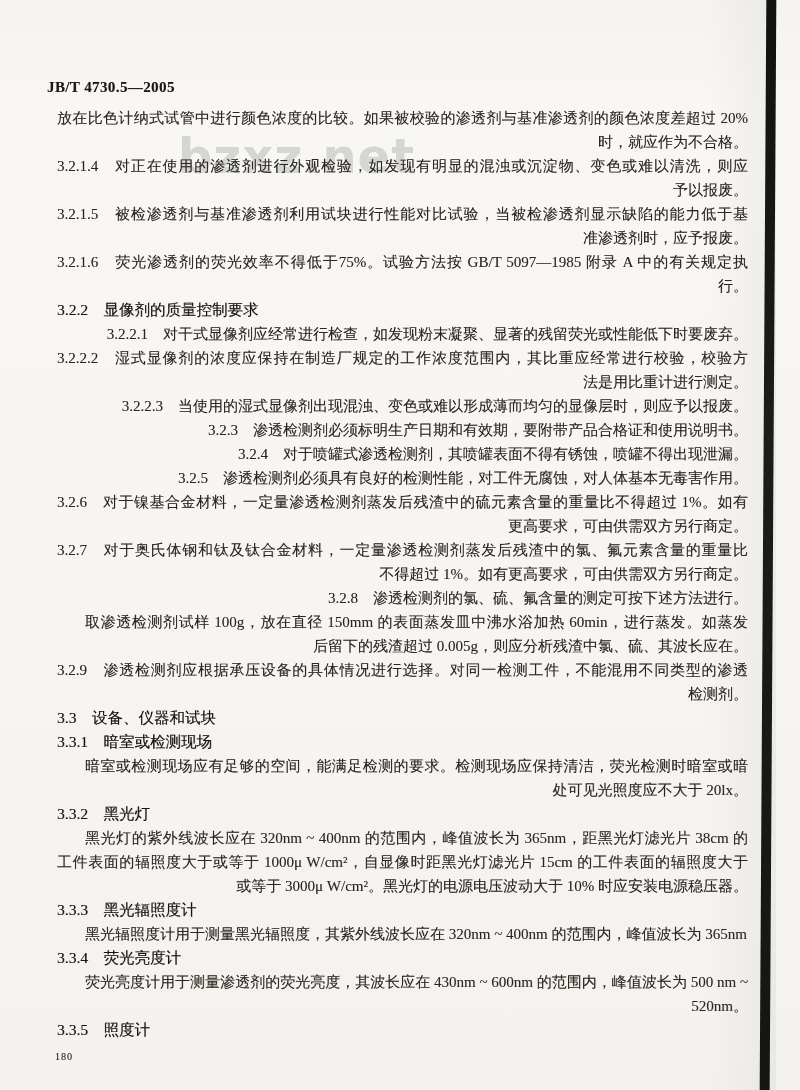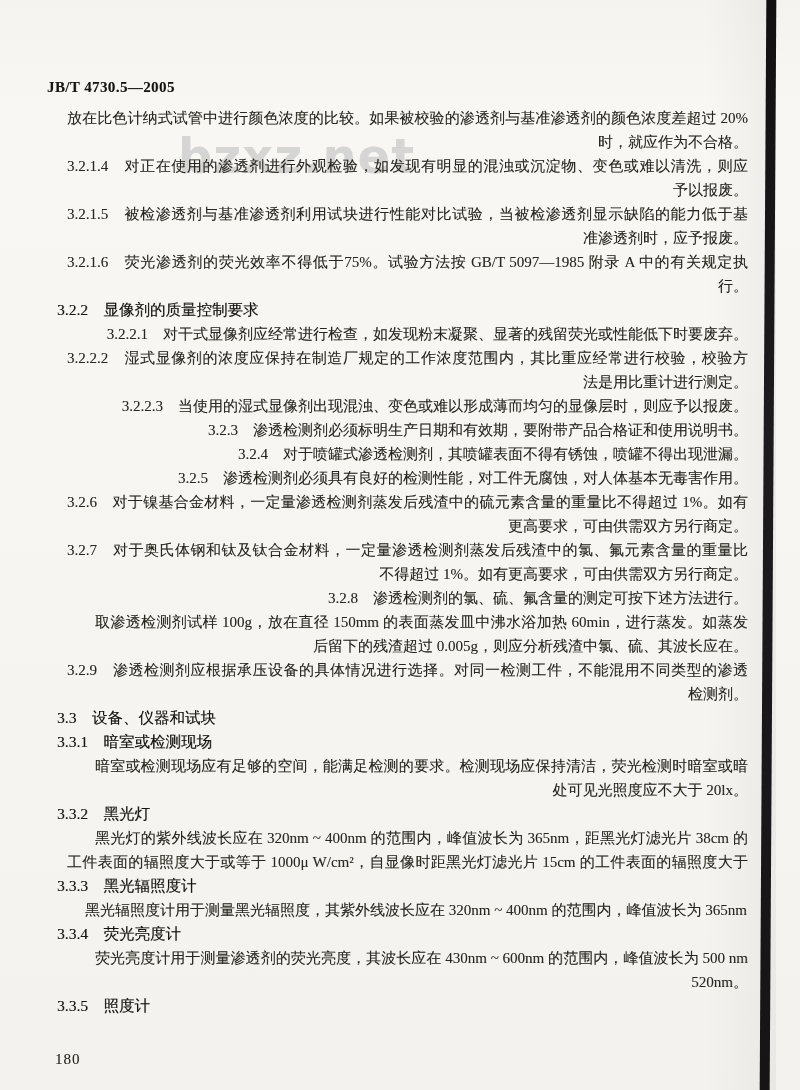--- a/index.html
+++ b/index.html
@@ -44,31 +44,30 @@
     height:24px;line-height:24px;font-size:15px;
     color:var(--ink);
     text-shadow:0.3px 0.3px 0 rgba(60,55,45,0.32);
     overflow:hidden;white-space:nowrap;
   }
   .line.full{
     white-space:normal;
     text-align:justify;text-align-last:justify;
     
     text-justify:inter-character;
-    margin-left:10px;
   }
   .line.end{text-align:right;}
   .line.indent{text-indent:28px;}
   .line.heading{
     font-weight:400;font-size:15.5px;color:var(--heading-ink);
     text-shadow:0.4px 0.4px 0 rgba(40,35,30,0.45);
   }
   .page-number{
     position:absolute;left:55px;top:1051px;
-    font-size:15px;color:var(--ink);letter-spacing:1px;
+    font-size:10px;color:var(--ink);letter-spacing:1px;
     text-shadow:0.3px 0.3px 0 rgba(60,55,45,0.35);
   }
   .edge-bar{
     position:absolute;left:763px;top:-8px;width:10px;height:1106px;
     background:linear-gradient(180deg,#111 0%,#1c1c1c 40%,#151515 100%);
     transform:rotate(0.35deg);
     z-index:2;
   }
 </style>
 </head>
@@ -103,20 +102,21 @@
       <div class="line end">后留下的残渣超过 0.005g，则应分析残渣中氯、硫、其波长应在。</div>
       <div class="line full">3.2.9　渗透检测剂应根据承压设备的具体情况进行选择。对同一检测工件，不能混用不同类型的渗透</div>
       <div class="line end">检测剂。</div>
       <div class="line heading">3.3　设备、仪器和试块</div>
       <div class="line heading">3.3.1　暗室或检测现场</div>
       <div class="line full indent">暗室或检测现场应有足够的空间，能满足检测的要求。检测现场应保持清洁，荧光检测时暗室或暗</div>
       <div class="line end">处可见光照度应不大于 20lx。</div>
       <div class="line heading">3.3.2　黑光灯</div>
       <div class="line full indent">黑光灯的紫外线波长应在 320nm ~ 400nm 的范围内，峰值波长为 365nm，距黑光灯滤光片 38cm 的</div>
       <div class="line full">工件表面的辐照度大于或等于 1000μ W/cm²，自显像时距黑光灯滤光片 15cm 的工件表面的辐照度大于</div>
+      <div class="line end">或等于 3000μ W/cm²。黑光灯的电源电压波动大于 10% 时应安装电源稳压器。</div>
       <div class="line heading">3.3.3　黑光辐照度计</div>
       <div class="line end indent">黑光辐照度计用于测量黑光辐照度，其紫外线波长应在 320nm ~ 400nm 的范围内，峰值波长为 365nm。</div>
       <div class="line heading">3.3.4　荧光亮度计</div>
       <div class="line full indent">荧光亮度计用于测量渗透剂的荧光亮度，其波长应在 430nm ~ 600nm 的范围内，峰值波长为 500 nm ~</div>
       <div class="line end">520nm。</div>
       <div class="line heading">3.3.5　照度计</div>
     </div>
   <div class="page-number">180</div>
   <div class="edge-bar"></div>
 </div>

